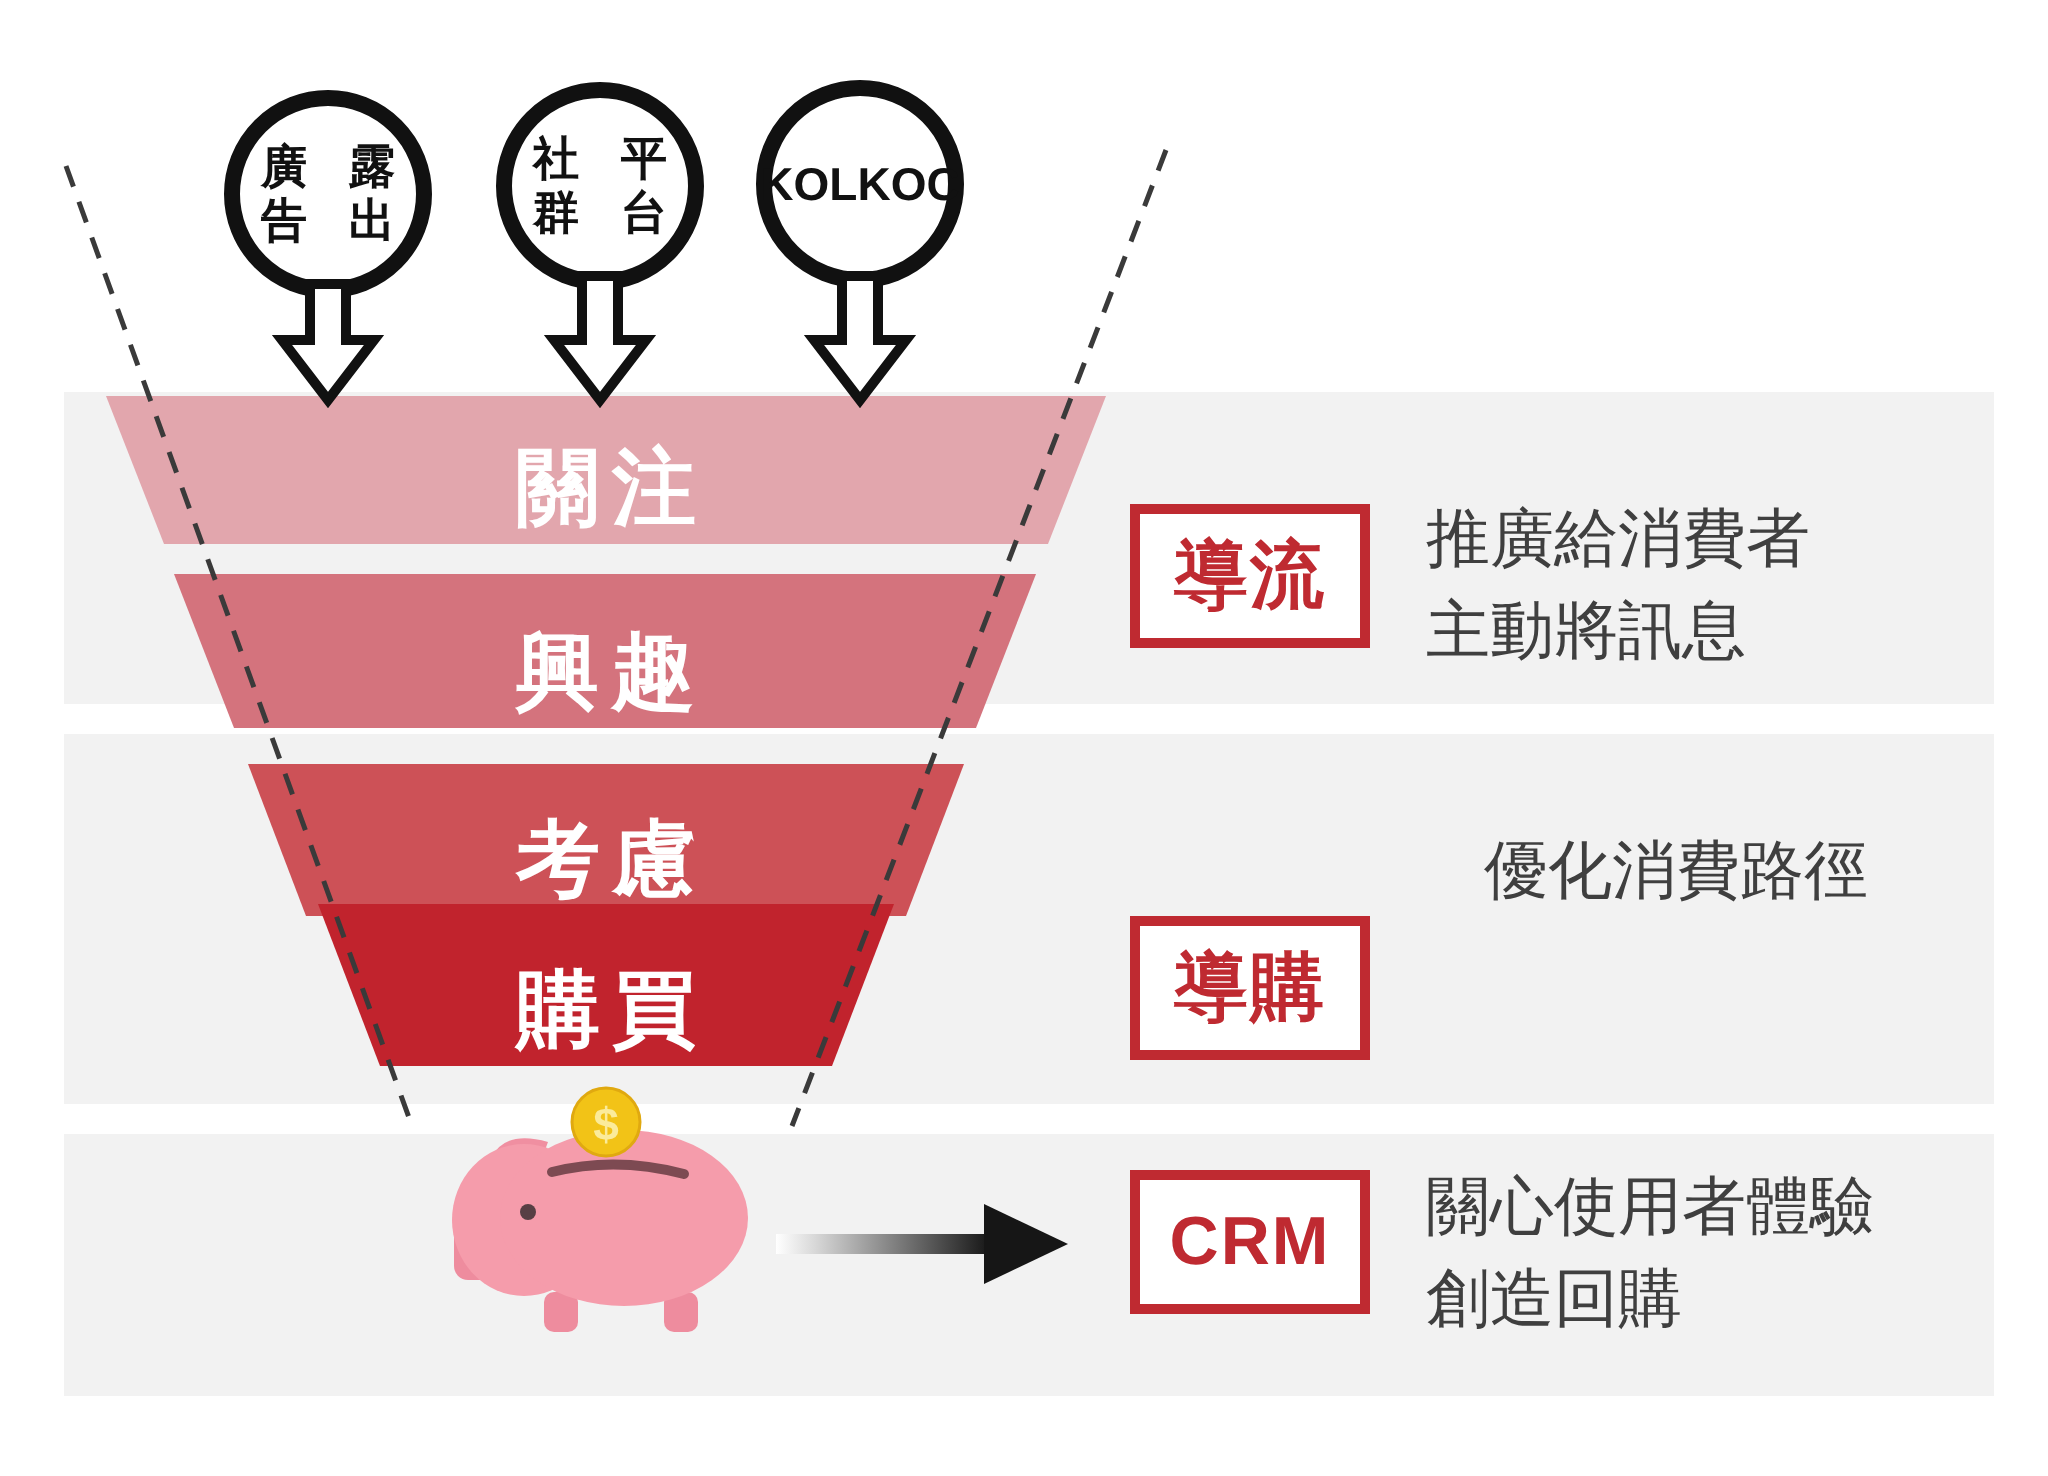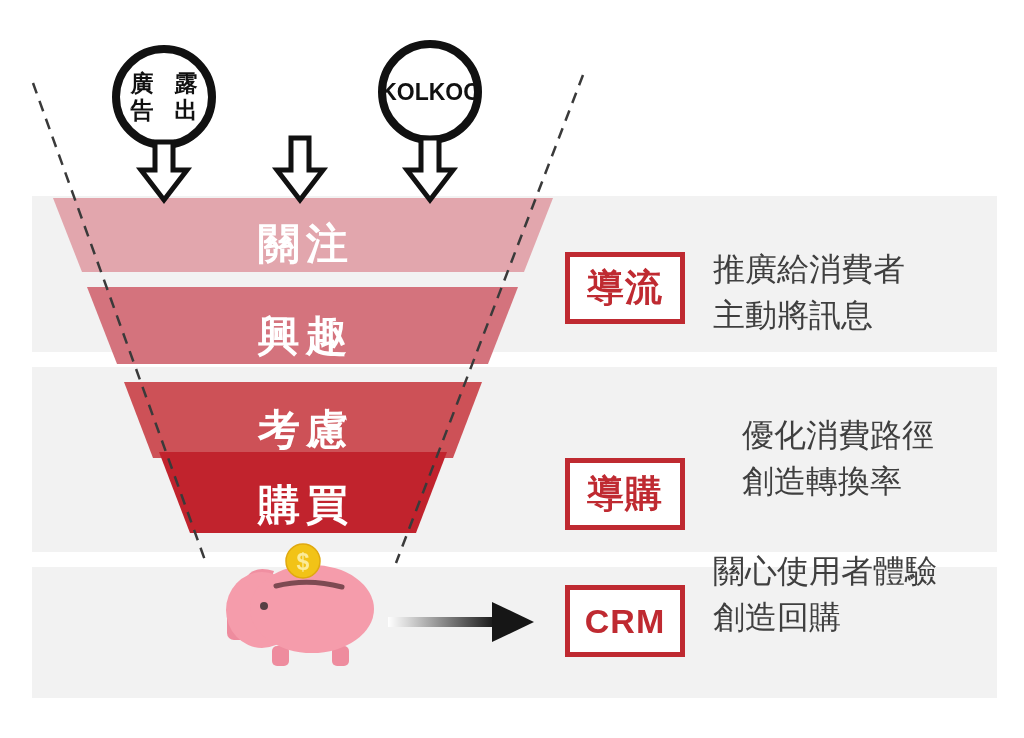--- a/index.html
+++ b/index.html
@@ -43,21 +43,21 @@
   .tag1{top:252px;}
   .tag2{top:418px;margin-top:40px;}
   .tag3{top:585px;font-size:34px;}
 
   .stageDesc{
     position:absolute;left:713px;z-index:2;color:#3f3f3f;
     font-size:32px;line-height:46px;white-space:nowrap;
   }
   .desc1{top:246px;}
   .desc2{top:412px;margin-left:29px;}
-  .desc3{top:548px;}
+  .desc3{top:580px;}
 
   .overlay{position:absolute;left:0;top:0;z-index:5;pointer-events:none;}
 </style>
 </head>
 <body>
 
 <div class="canvas">
 
   <div class="band band1"></div>
   <div class="band band2"></div>
@@ -73,39 +73,42 @@
     <span>考慮</span>
   </div>
   <div class="lvl lvl4">
     <span>購買</span>
   </div>
 
   <div class="srcCircle c1">
     <span>廣告</span>
     <span>露出</span>
   </div>
+  <div class="srcCircle c2">
+    <span>社群</span>
+    <span>平台</span>
+  </div>
   <div class="srcCircle c3">
     <span>KOL</span>
     <span>KOC</span>
   </div>
 
   <div class="stageTag tag1">
     <span>導流</span>
   </div>
   <div class="stageDesc desc1">
     <div>推廣給消費者</div>
     <div>主動將訊息</div>
   </div>
 
   <div class="stageTag tag2">
     <span>導購</span>
   </div>
   <div class="stageDesc desc2">
     <div>優化消費路徑</div>
-    <div>創造轉換率</div>
   </div>
 
   <div class="stageTag tag3">
     <span>CRM</span>
   </div>
   <div class="stageDesc desc3">
     <div>關心使用者體驗</div>
     <div>創造回購</div>
   </div>
 

